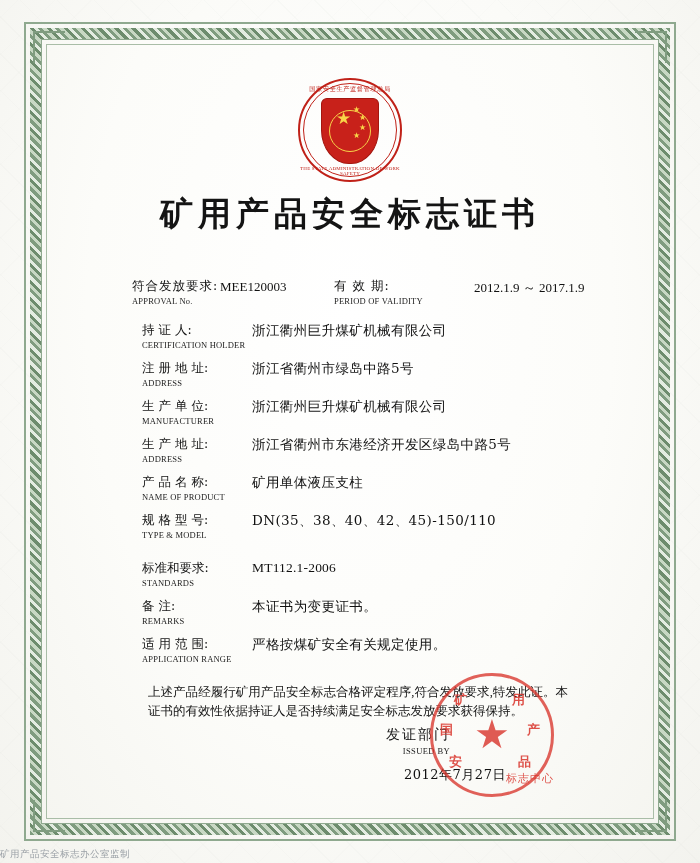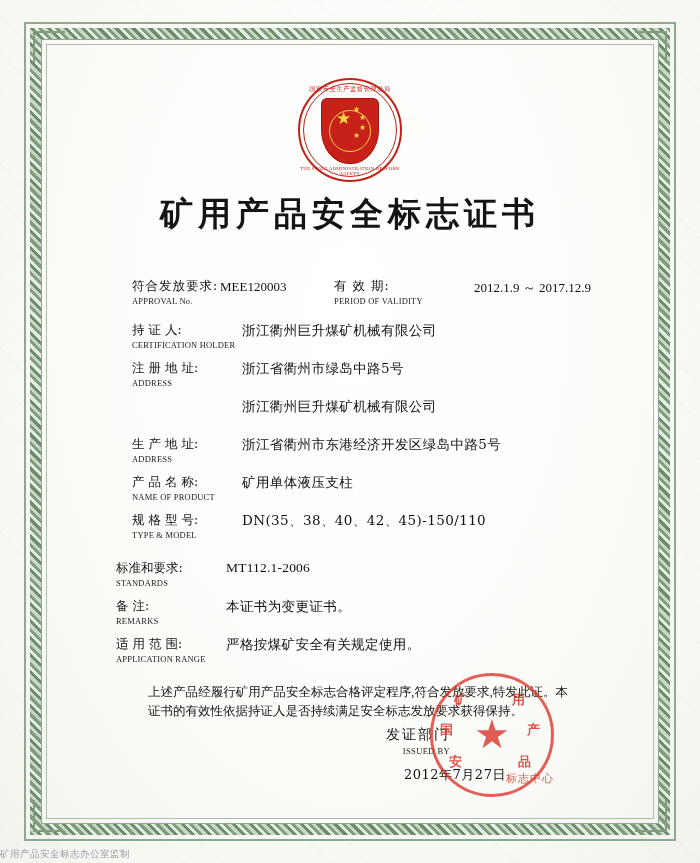--- a/index.html
+++ b/index.html
@@ -226,20 +226,21 @@
   
   .rows {
     position: absolute;
     left: 132px;
     top: 322px;
     width: 470px;
   }
   .row {
     position: relative;
     height: 38px;
+    margin-left: 10px;
   }
   .row .labels {
     position: absolute;
     left: 0; top: 0;
     width: 108px;
   }
   .row .value {
     position: absolute;
     left: 110px;
     top: 0;
@@ -252,21 +253,21 @@
   .row .value.latin {
     font-family: "Liberation Serif", serif;
     font-size: 13.5px;
     letter-spacing: 0.2px;
   }
   .row .f-cn { letter-spacing: 0; }
 
   
   .rows2 {
     position: absolute;
-    left: 116px;
+    left: 132px;
     top: 560px;
     width: 470px;
   }
 
   
   .statement {
     position: absolute;
     left: 148px;
     top: 683px;
     width: 420px;
@@ -418,40 +419,44 @@
 
   <div class="top-row">
     <div class="field-block top-approval">
       <div class="f-cn">符合发放要求:</div>
       <div class="f-en">APPROVAL No.</div>
       <div class="f-val">MEE120003</div>
     </div>
     <div class="field-block top-validity">
       <div class="f-cn">有 效 期:</div>
       <div class="f-en">PERIOD OF VALIDITY</div>
-      <div class="f-val">2012.1.9 ～ 2017.12.9</div>
+      <div class="f-val">2012.1.9 ～ 2017.1.9</div>
     </div>
   </div>
 
   <div class="rows">
     <div class="row">
       <div class="labels">
         <div class="f-cn">持 证 人:</div>
         <div class="f-en">CERTIFICATION HOLDER</div>
       </div>
       <div class="value">浙江衢州巨升煤矿机械有限公司</div>
     </div>
     <div class="row">
       <div class="labels">
         <div class="f-cn">注 册 地 址:</div>
         <div class="f-en">ADDRESS</div>
       </div>
       <div class="value">浙江省衢州市绿岛中路5号</div>
     </div>
     <div class="row">
+      <div class="labels">
+        <div class="f-cn">生 产 单 位:</div>
+        <div class="f-en">MANUFACTURER</div>
+      </div>
       <div class="value">浙江衢州巨升煤矿机械有限公司</div>
     </div>
     <div class="row">
       <div class="labels">
         <div class="f-cn">生 产 地 址:</div>
         <div class="f-en">ADDRESS</div>
       </div>
       <div class="value">浙江省衢州市东港经济开发区绿岛中路5号</div>
     </div>
     <div class="row">

